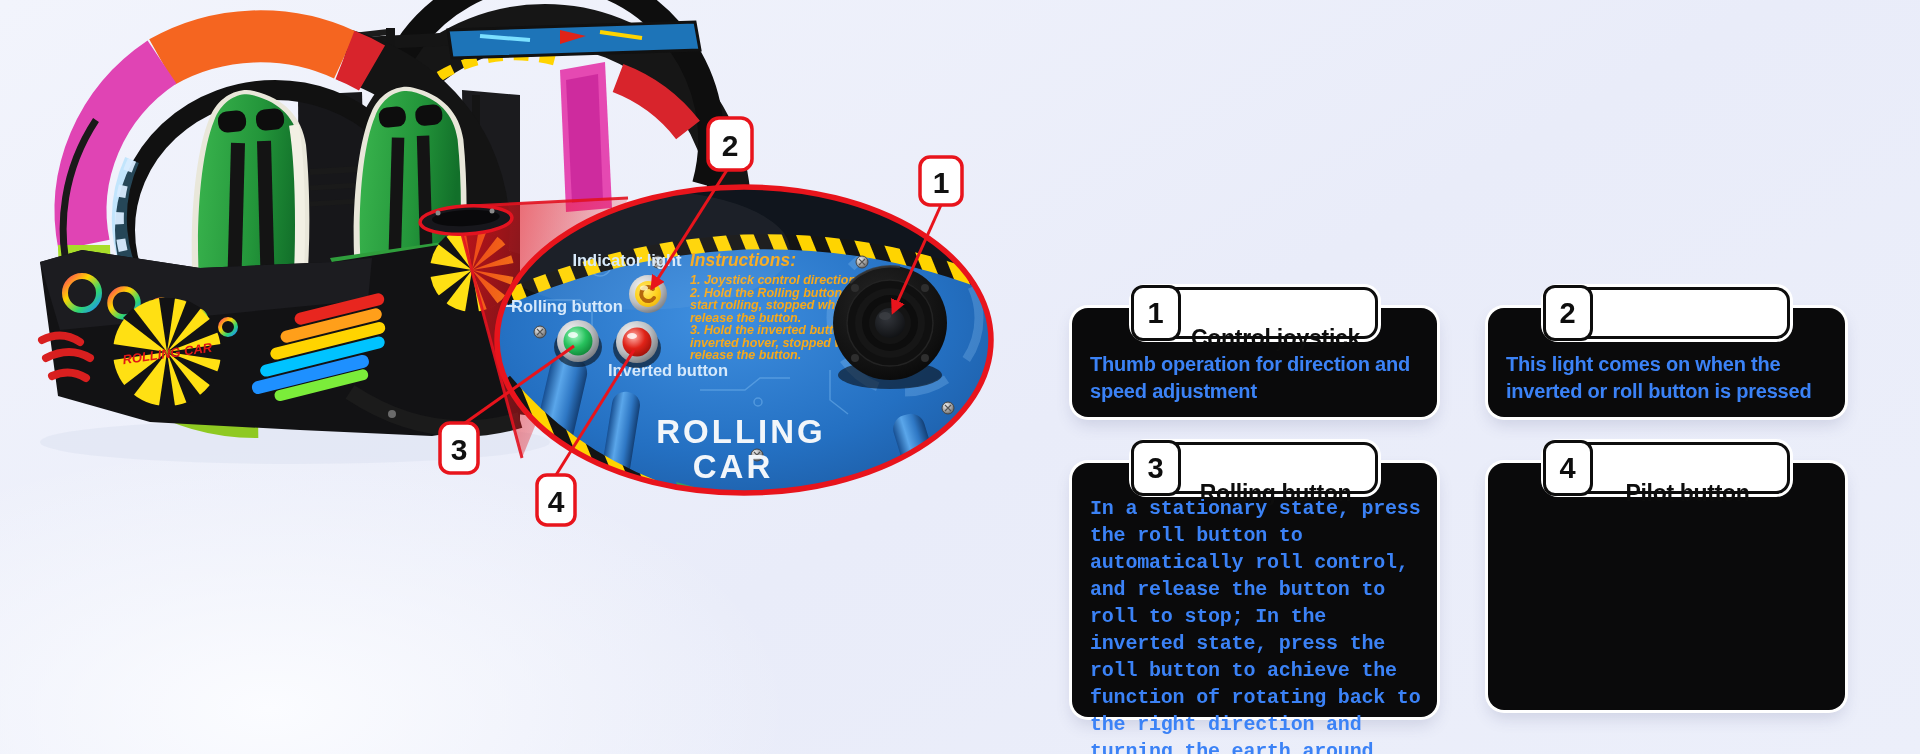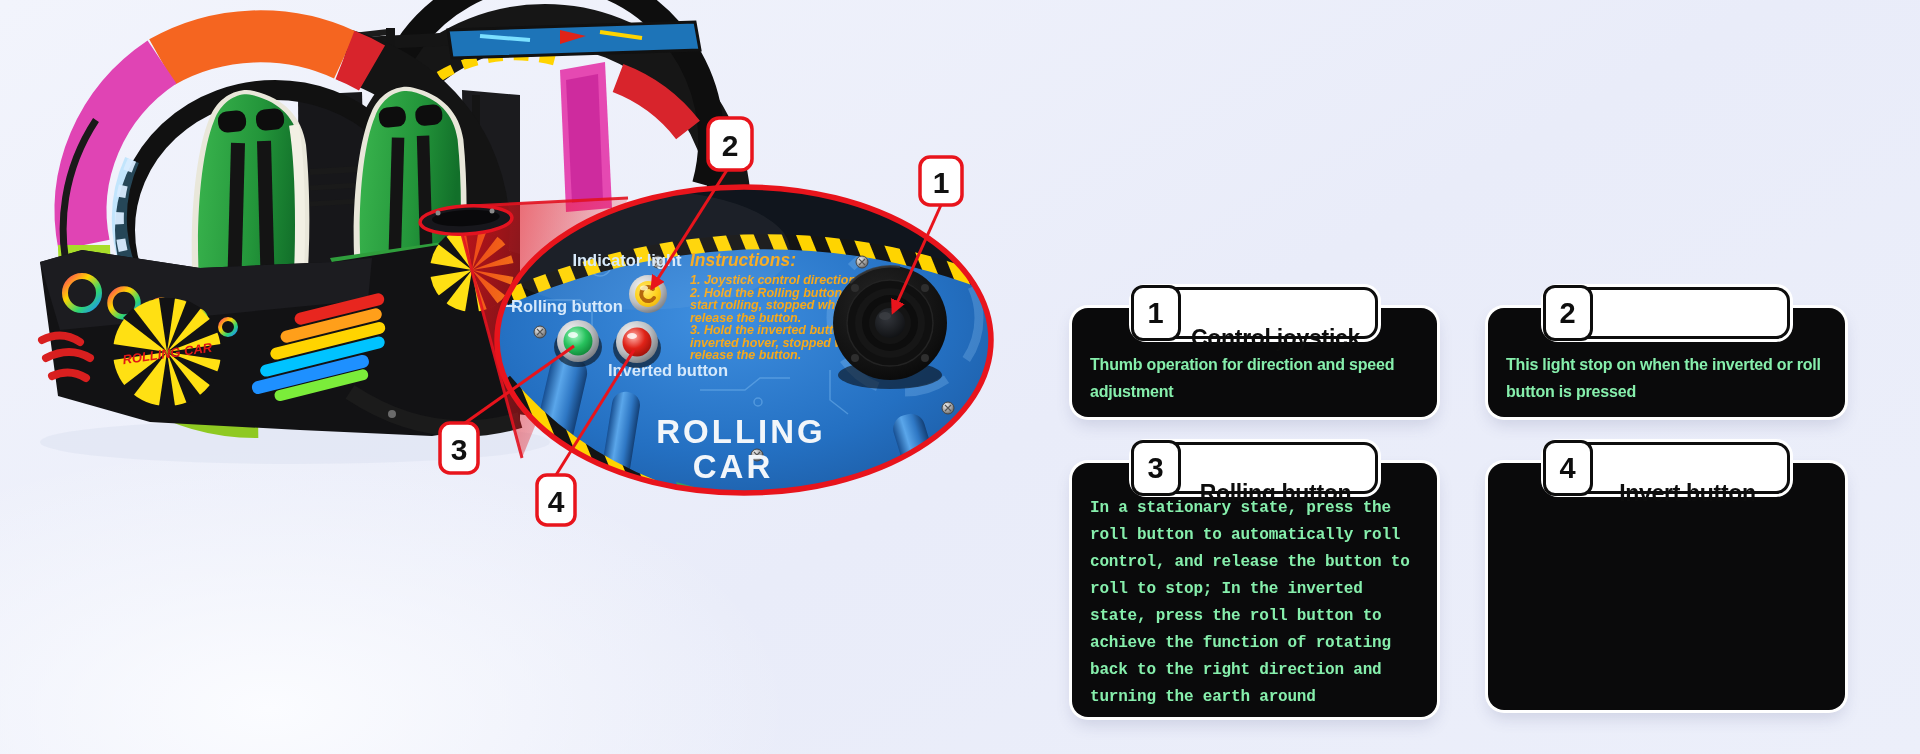--- a/index.html
+++ b/index.html
@@ -23,22 +23,22 @@
   .chip{
     position:absolute;left:-4px;top:-5px;width:44px;height:50px;background:#ffffff;
     border:3px solid #0d0d0d;border-radius:12px;display:flex;align-items:center;justify-content:center;
     font-size:29px;font-weight:bold;color:#0d0d0d;
   }
   .pill-title{
     position:absolute;left:46px;right:4px;top:0;bottom:0;display:flex;align-items:center;justify-content:center;
     font-size:23px;font-weight:bold;color:#0d0d0d;white-space:nowrap;letter-spacing:-0.3px;margin-top:48px;
   }
   .card-body{
-    position:absolute;left:18px;right:13px;color:#86efac;
-    font-size:16px;line-height:27px;font-weight:bold;letter-spacing:-0.2px;
+    position:absolute;left:18px;right:13px;color:#3b82f6;
+    font-size:20px;line-height:27px;font-weight:bold;letter-spacing:-0.2px;
   }
   #card1{left:1072px;top:308px;width:365px;height:109px;}
   #card2{left:1488px;top:308px;width:357px;height:109px;}
   #card3{left:1072px;top:463px;width:365px;height:254px;}
   #card4{left:1488px;top:463px;width:357px;height:247px;}
   #card1 .card-body,#card2 .card-body{top:43px;}
   #card3 .card-body,#card4 .card-body{top:32px;font-family:Liberation Mono, monospace;}
 </style>
 </head>
 <body>
@@ -402,29 +402,29 @@
     <div class="chip">1</div>
     <div class="pill-title">Control joystick</div>
   </div>
   <div class="card-body">Thumb operation for direction and speed adjustment</div>
 </div>
 
 <div class="callout-card" id="card2">
   <div class="pill">
     <div class="chip">2</div>
   </div>
-  <div class="card-body">This light stop on when the inverted or roll button is pressed</div>
+  <div class="card-body">This light comes on when the inverted or roll button is pressed</div>
 </div>
 
 <div class="callout-card" id="card3">
   <div class="pill">
     <div class="chip">3</div>
     <div class="pill-title">Rolling button</div>
   </div>
   <div class="card-body">In a stationary state, press the roll button to automatically roll control, and release the button to roll to stop; In the inverted state, press the roll button to achieve the function of rotating back to the right direction and turning the earth around</div>
 </div>
 
 <div class="callout-card" id="card4">
   <div class="pill">
     <div class="chip">4</div>
-    <div class="pill-title">Invert button</div>
+    <div class="pill-title">Pilot button</div>
   </div>
 </div>
 
 </body></html>

